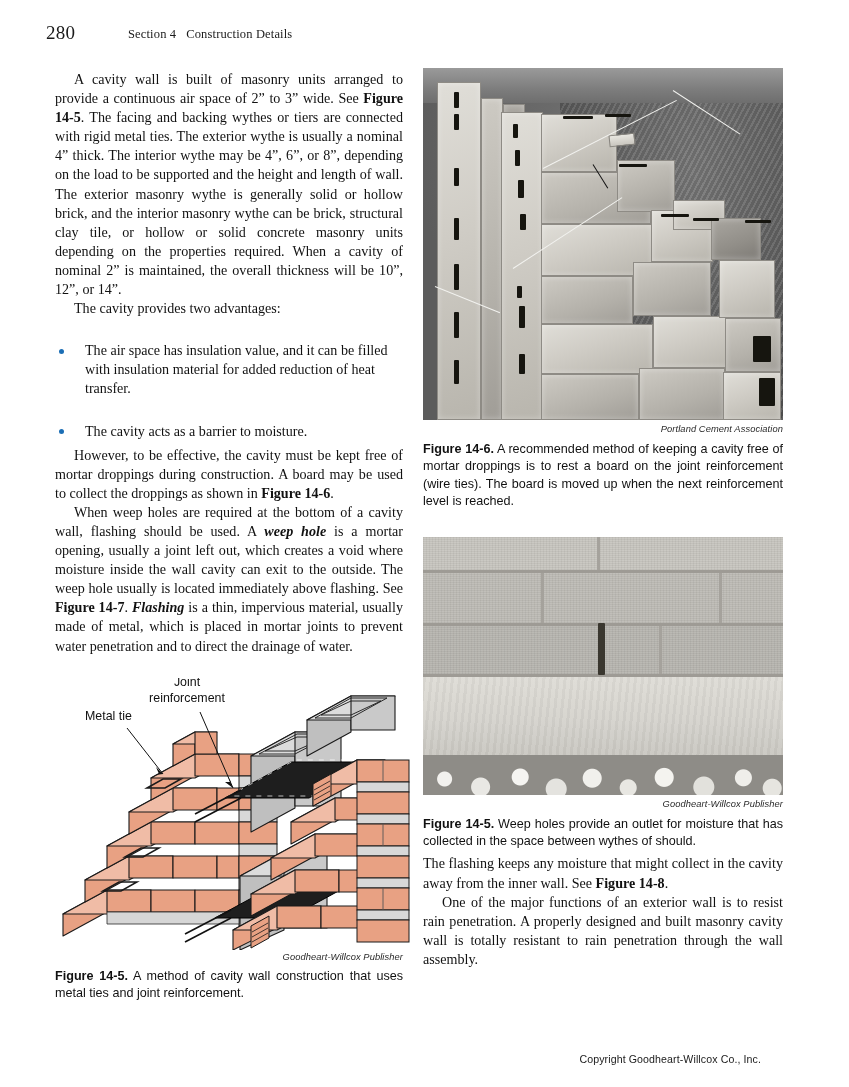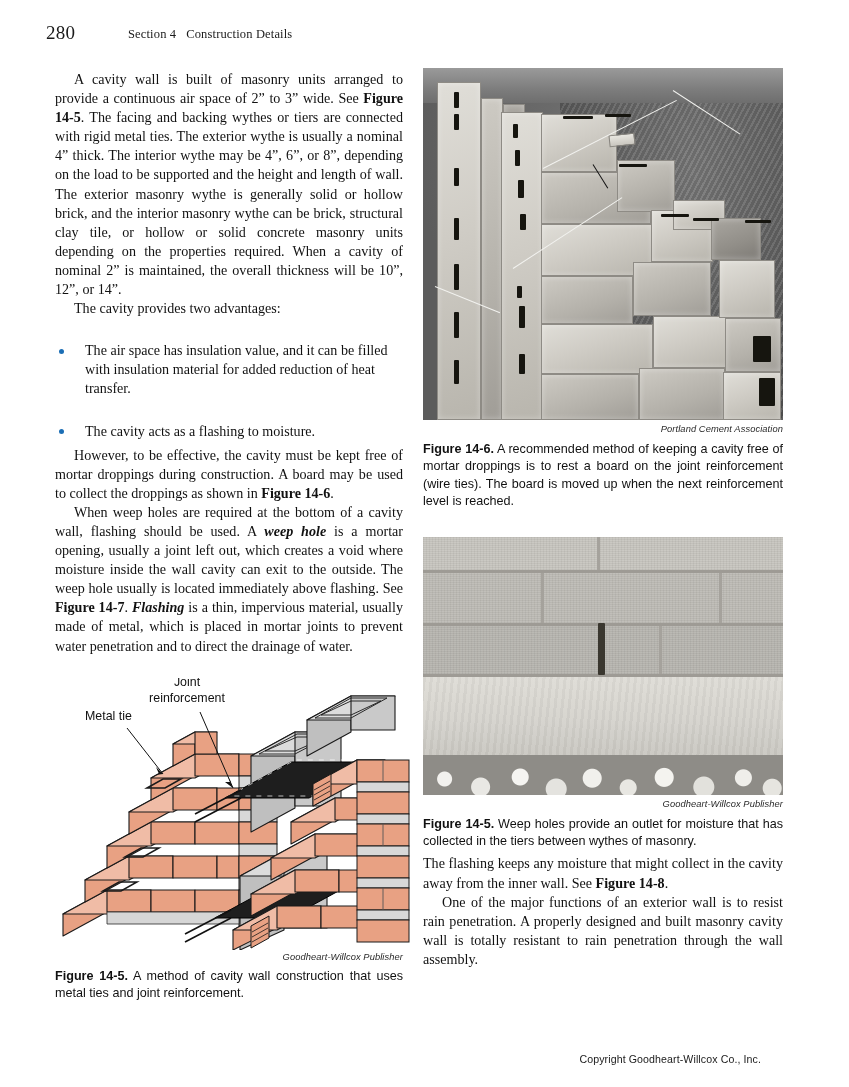--- a/index.html
+++ b/index.html
@@ -244,21 +244,21 @@
 </div>
 
 <div class="col-left">
 
   <p class="body"><span>A cavity wall is built of masonry units arranged to provide a continuous air space of 2” to 3” wide. See </span><b>Figure 14-5</b><span>. The facing and backing wythes or tiers are connected with rigid metal ties. The exterior wythe is usually a nominal 4” thick. The interior wythe may be 4”, 6”, or 8”, depending on the load to be supported and the height and length of wall. The exterior masonry wythe is generally solid or hollow brick, and the interior masonry wythe can be brick, structural clay tile, or hollow or solid concrete masonry units depending on the properties required. When a cavity of nominal 2” is maintained, the overall thickness will be 10”, 12”, or 14”.</span></p>
 
   <p class="body">The cavity provides two advantages:</p>
 
   <ul class="bullets">
     <li>The air space has insulation value, and it can be filled with insulation material for added reduction of heat transfer.</li>
-    <li>The cavity acts as a flashing to moisture.</li>
+    <li>The cavity acts as a barrier to moisture.</li>
   </ul>
 
   <p class="body" style="margin-top:5px"><span>However, to be effective, the cavity must be kept free of mortar droppings during construction. A board may be used to collect the droppings as shown in </span><b>Figure 14-6</b><span>.</span></p>
 
   <p class="body"><span>When weep holes are required at the bottom of a cavity wall, flashing should be used. A </span><span class="bi">weep hole</span><span> is a mortar opening, usually a joint left out, which creates a void where moisture inside the wall cavity can exit to the outside. The weep hole usually is located immediately above flashing. See </span><b>Figure 14-7</b><span>. </span><span class="bi">Flashing</span><span> is a thin, impervious material, usually made of metal, which is placed in mortar joints to prevent water penetration and to direct the drainage of water.</span></p>
 
   <div class="fig145" style="margin-top:22px">
     <svg width="360" height="272" viewBox="0 0 360 272">
       <defs>
         <g id="brkL">
@@ -556,21 +556,21 @@
     <div class="p7-weep" style="left:175px; top:86px; width:7px; height:52px;"></div>
 
     <div class="p7-found" style="top:140px; height:78px;"></div>
 
     <div class="p7-gravel" style="height:40px;"></div>
   </div>
 
   <div class="credit" style="margin-top:4px">Goodheart-Willcox Publisher</div>
 
   <div class="caption" style="margin-top:7px">
-    <b>Figure 14-5.</b><span> Weep holes provide an outlet for moisture that has collected in the tiers between wythes of masonry.</span>
+    <b>Figure 14-5.</b><span> Weep holes provide an outlet for moisture that has collected in the space between wythes of should.</span>
   </div>
 
   <p class="body noindent" style="margin-top:4px"><span>The flashing keeps any moisture that might collect in the cavity away from the inner wall. See </span><b>Figure 14-8</b><span>.</span></p>
 
   <p class="body">One of the major functions of an exterior wall is to resist rain penetration. A properly designed and built masonry cavity wall is totally resistant to rain penetration through the wall assembly.</p>
 </div>
 
 <div class="footer-copy">Copyright Goodheart-Willcox Co., Inc.</div>
 
 </body></html>

